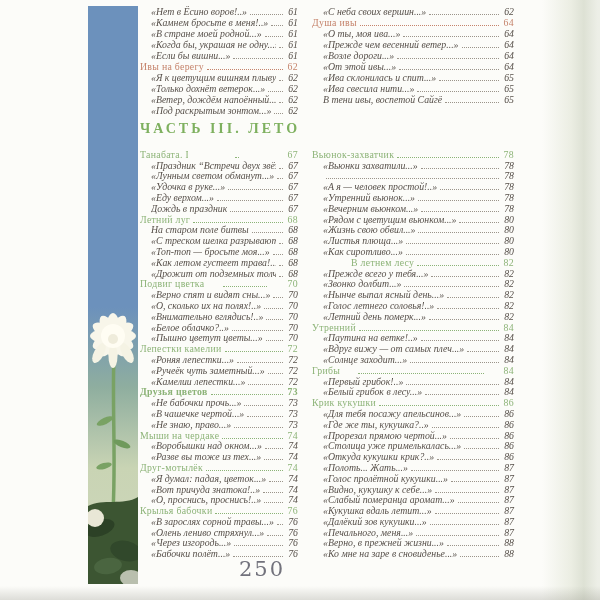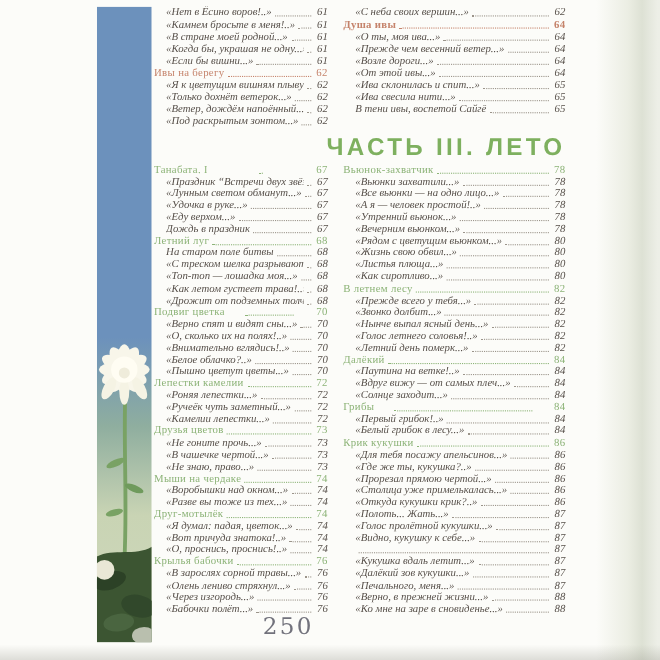--- a/index.html
+++ b/index.html
@@ -24,22 +24,22 @@
   .toc-summer .trow{height:10.8px;}
   .srow{padding-left:11px;font-style:italic;}
   .hrow{letter-spacing:.3px;}
   .t{flex:0 1 auto;overflow:hidden;}
   .lead{flex:1 1 auto;min-width:4px;border-bottom:1px dotted currentColor;
         margin:0 2px 2px 3px;}
   .srow .lead{border-bottom-color:#9b948a;}
   .pg{flex:0 0 auto;min-width:13px;text-align:right;}
 
   .part-header{position:absolute;top:121px;left:140px;width:374px;
-        text-align:right;font-family:Liberation Sans, sans-serif;font-weight:bold;
-        font-size:22px;letter-spacing:3px;}
+        text-align:left;font-family:Liberation Serif, serif;font-weight:bold;
+        font-size:14px;letter-spacing:3px;}
 
   .folio{position:absolute;top:557px;left:0;width:524px;text-align:center;
         font-family:"DejaVu Serif",serif;font-size:21px;letter-spacing:2px;
         color:#72727c;}
 
   
   .edge-right{position:absolute;top:0;right:0;width:58px;height:600px;
         background:linear-gradient(90deg,rgba(227,231,216,0) 0%,
         rgba(215,220,200,.45) 50%,rgba(196,203,182,.55) 72%,
         rgba(236,238,230,.95) 96%);pointer-events:none;}
@@ -146,21 +146,21 @@
           <span class="pg">62</span>
         </div>
       </div>
     <div class="colgap"></div>
     <div class="colR">
         <div class="trow srow">
           <span class="t">«С неба своих вершин...»</span>
           <span class="lead"></span>
           <span class="pg">62</span>
         </div>
-        <div class="trow hrow" style="color: rgb(197, 131, 107); font-weight: bold;">
+        <div class="trow hrow" style="color: rgb(197, 131, 107);">
           <span class="t">Душа ивы</span>
           <span class="lead"></span>
           <span class="pg">64</span>
         </div>
         <div class="trow srow">
           <span class="t">«О ты, моя ива...»</span>
           <span class="lead"></span>
           <span class="pg">64</span>
         </div>
         <div class="trow srow">
@@ -239,21 +239,21 @@
           <span class="t">На старом поле битвы</span>
           <span class="lead"></span>
           <span class="pg">68</span>
         </div>
         <div class="trow srow">
           <span class="t">«С треском шелка разрывают...»</span>
           <span class="lead"></span>
           <span class="pg">68</span>
         </div>
         <div class="trow srow">
-          <span class="t">«Топ-топ — лошадка моя...»</span>
+          <span class="t">«Топ-топ — бросьте моя...»</span>
           <span class="lead"></span>
           <span class="pg">68</span>
         </div>
         <div class="trow srow">
           <span class="t">«Как летом густеет трава!..»</span>
           <span class="lead"></span>
           <span class="pg">68</span>
         </div>
         <div class="trow srow">
           <span class="t">«Дрожит от подземных толчков...»</span>
@@ -303,27 +303,27 @@
         <div class="trow srow">
           <span class="t">«Ручеёк чуть заметный...»</span>
           <span class="lead"></span>
           <span class="pg">72</span>
         </div>
         <div class="trow srow">
           <span class="t">«Камелии лепестки...»</span>
           <span class="lead"></span>
           <span class="pg">72</span>
         </div>
-        <div class="trow hrow" style="color: rgb(140, 179, 119);">
+        <div class="trow hrow" style="color: rgb(140, 179, 119); font-weight: bold;">
           <span class="t">Друзья цветов</span>
           <span class="lead"></span>
           <span class="pg">73</span>
         </div>
         <div class="trow srow">
-          <span class="t">«Не гоните прочь...»</span>
+          <span class="t">«Не бабочки прочь...»</span>
           <span class="lead"></span>
           <span class="pg">73</span>
         </div>
         <div class="trow srow">
           <span class="t">«В чашечке чертой...»</span>
           <span class="lead"></span>
           <span class="pg">73</span>
         </div>
         <div class="trow srow">
           <span class="t">«Не знаю, право...»</span>
@@ -397,21 +397,20 @@
           <span class="t">Вьюнок-захватчик</span>
           <span class="lead"></span>
           <span class="pg">78</span>
         </div>
         <div class="trow srow">
           <span class="t">«Вьюнки захватили...»</span>
           <span class="lead"></span>
           <span class="pg">78</span>
         </div>
         <div class="trow srow">
-          <span class="t">«Все вьюнки — на одно лицо...»</span>
           <span class="lead"></span>
           <span class="pg">78</span>
         </div>
         <div class="trow srow">
           <span class="t">«А я — человек простой!..»</span>
           <span class="lead"></span>
           <span class="pg">78</span>
         </div>
         <div class="trow srow">
           <span class="t">«Утренний вьюнок...»</span>
@@ -436,21 +435,21 @@
         <div class="trow srow">
           <span class="t">«Листья плюща...»</span>
           <span class="lead"></span>
           <span class="pg">80</span>
         </div>
         <div class="trow srow">
           <span class="t">«Как сиротливо...»</span>
           <span class="lead"></span>
           <span class="pg">80</span>
         </div>
-        <div class="trow hrow" style="color: rgb(140, 179, 119);">
+        <div class="trow hrow" style="color: rgb(140, 179, 119); margin-left: 39px;">
           <span class="t">В летнем лесу</span>
           <span class="lead"></span>
           <span class="pg">82</span>
         </div>
         <div class="trow srow">
           <span class="t">«Прежде всего у тебя...»</span>
           <span class="lead"></span>
           <span class="pg">82</span>
         </div>
         <div class="trow srow">
@@ -467,21 +466,21 @@
           <span class="t">«Голос летнего соловья!..»</span>
           <span class="lead"></span>
           <span class="pg">82</span>
         </div>
         <div class="trow srow">
           <span class="t">«Летний день померк...»</span>
           <span class="lead"></span>
           <span class="pg">82</span>
         </div>
         <div class="trow hrow" style="color: rgb(140, 179, 119);">
-          <span class="t">Далёкий</span>
+          <span class="t">Утренний</span>
           <span class="lead"></span>
           <span class="pg">84</span>
         </div>
         <div class="trow srow">
           <span class="t">«Паутина на ветке!..»</span>
           <span class="lead"></span>
           <span class="pg">84</span>
         </div>
         <div class="trow srow">
           <span class="t">«Вдруг вижу — от самых плеч...»</span>
@@ -547,20 +546,21 @@
           <span class="t">«Голос пролётной кукушки...»</span>
           <span class="lead"></span>
           <span class="pg">87</span>
         </div>
         <div class="trow srow">
           <span class="t">«Видно, кукушку к себе...»</span>
           <span class="lead"></span>
           <span class="pg">87</span>
         </div>
         <div class="trow srow">
+          <span class="t">«Слабый померанца аромат...»</span>
           <span class="lead"></span>
           <span class="pg">87</span>
         </div>
         <div class="trow srow">
           <span class="t">«Кукушка вдаль летит...»</span>
           <span class="lead"></span>
           <span class="pg">87</span>
         </div>
         <div class="trow srow">
           <span class="t">«Далёкий зов кукушки...»</span>

